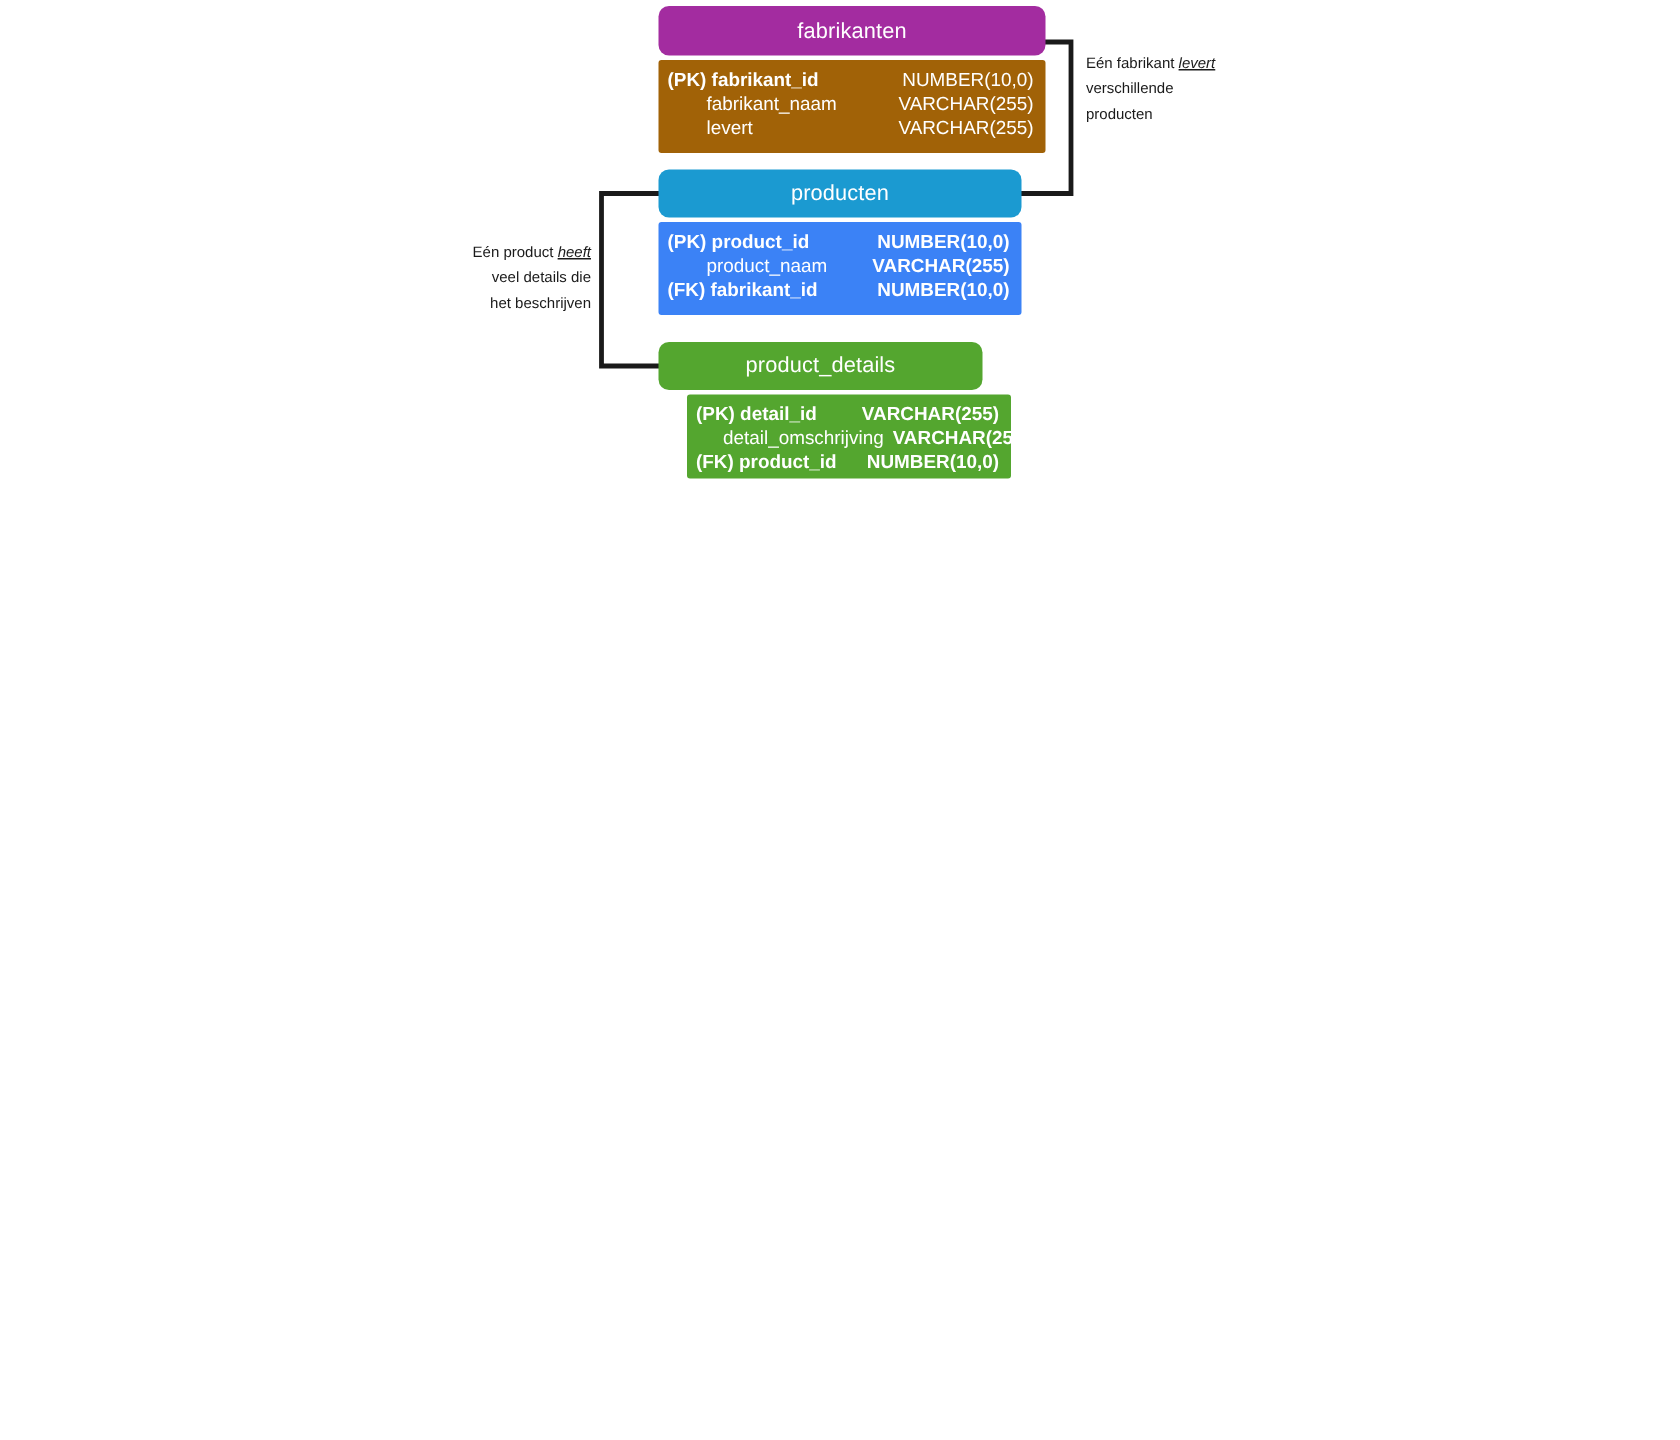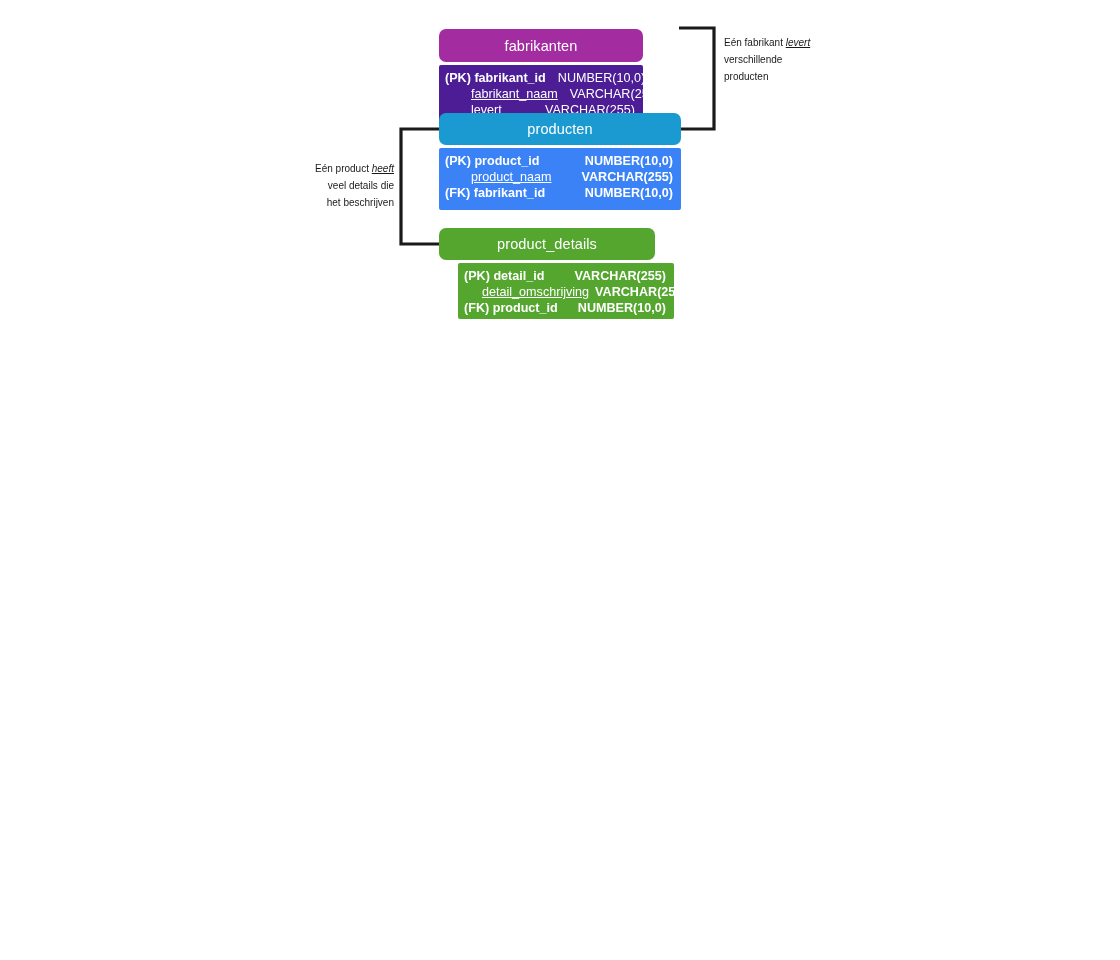--- a/index.html
+++ b/index.html
@@ -74,34 +74,33 @@
   }
 
   .attr-name {
     display: inline-block;
   }
   .attr-name.key {
     font-weight: bold;
   }
   .attr-name.plain {
     padding-left: 26px;
-    text-decoration: underline;
   }
   .attr-type {
     font-weight: bold;
     padding-left: 12px;
   }
   .entity.purple .attr-type,
   .entity.purple .attr-name.plain {
     font-weight: normal;
   }
 
   
   .entity.purple .entity-header { background: #a32ca0; }
-  .entity.purple .entity-body   { background: #4c1d95; }
+  .entity.purple .entity-body   { background: #a16207; }
   .entity.blue   .entity-header { background: #1b9ad1; }
   .entity.blue   .entity-body   { background: #3b82f6; }
   .entity.green  .entity-header { background: #54a62f; }
   .entity.green  .entity-body   { background: #54a62f; margin-left: 19px; }
 
   
   .annotation {
     position: absolute;
     font-size: 10px;
     line-height: 17px;
@@ -121,21 +120,21 @@
 
 <div id="canvas">
 
   <svg class="connector-layer" width="1120" height="960" viewBox="0 0 1120 960">
 
     <polyline points="679,28 714,28 714,129 679,129" fill="none" stroke="#1a1a1a" stroke-width="3.2" stroke-linejoin="miter" stroke-linecap="butt"></polyline>
 
     <polyline points="441,129 401,129 401,244 441,244" fill="none" stroke="#1a1a1a" stroke-width="3.2" stroke-linejoin="miter" stroke-linecap="butt"></polyline>
   </svg>
 
-  <div class="entity purple" style="left:439px; top:29px; width:204px; height:88px;text-align:right;">
+  <div class="entity purple" style="left:439px; top:4px; width:258px; height:88px;text-align:right;">
     <div class="entity-header" style="height:33px;">
       <span>fabrikanten</span>
     </div>
     <div class="entity-body" style="top:36px; height:62px;">
       <div class="attr-row">
         <span class="attr-name key" title="fabrikant_id">(PK)&nbsp;<span>fabrikant_id</span></span>
         <span class="attr-type">NUMBER(10,0)</span>
       </div>
       <div class="attr-row">
         <span class="attr-name plain"><span>fabrikant_naam</span></span>

